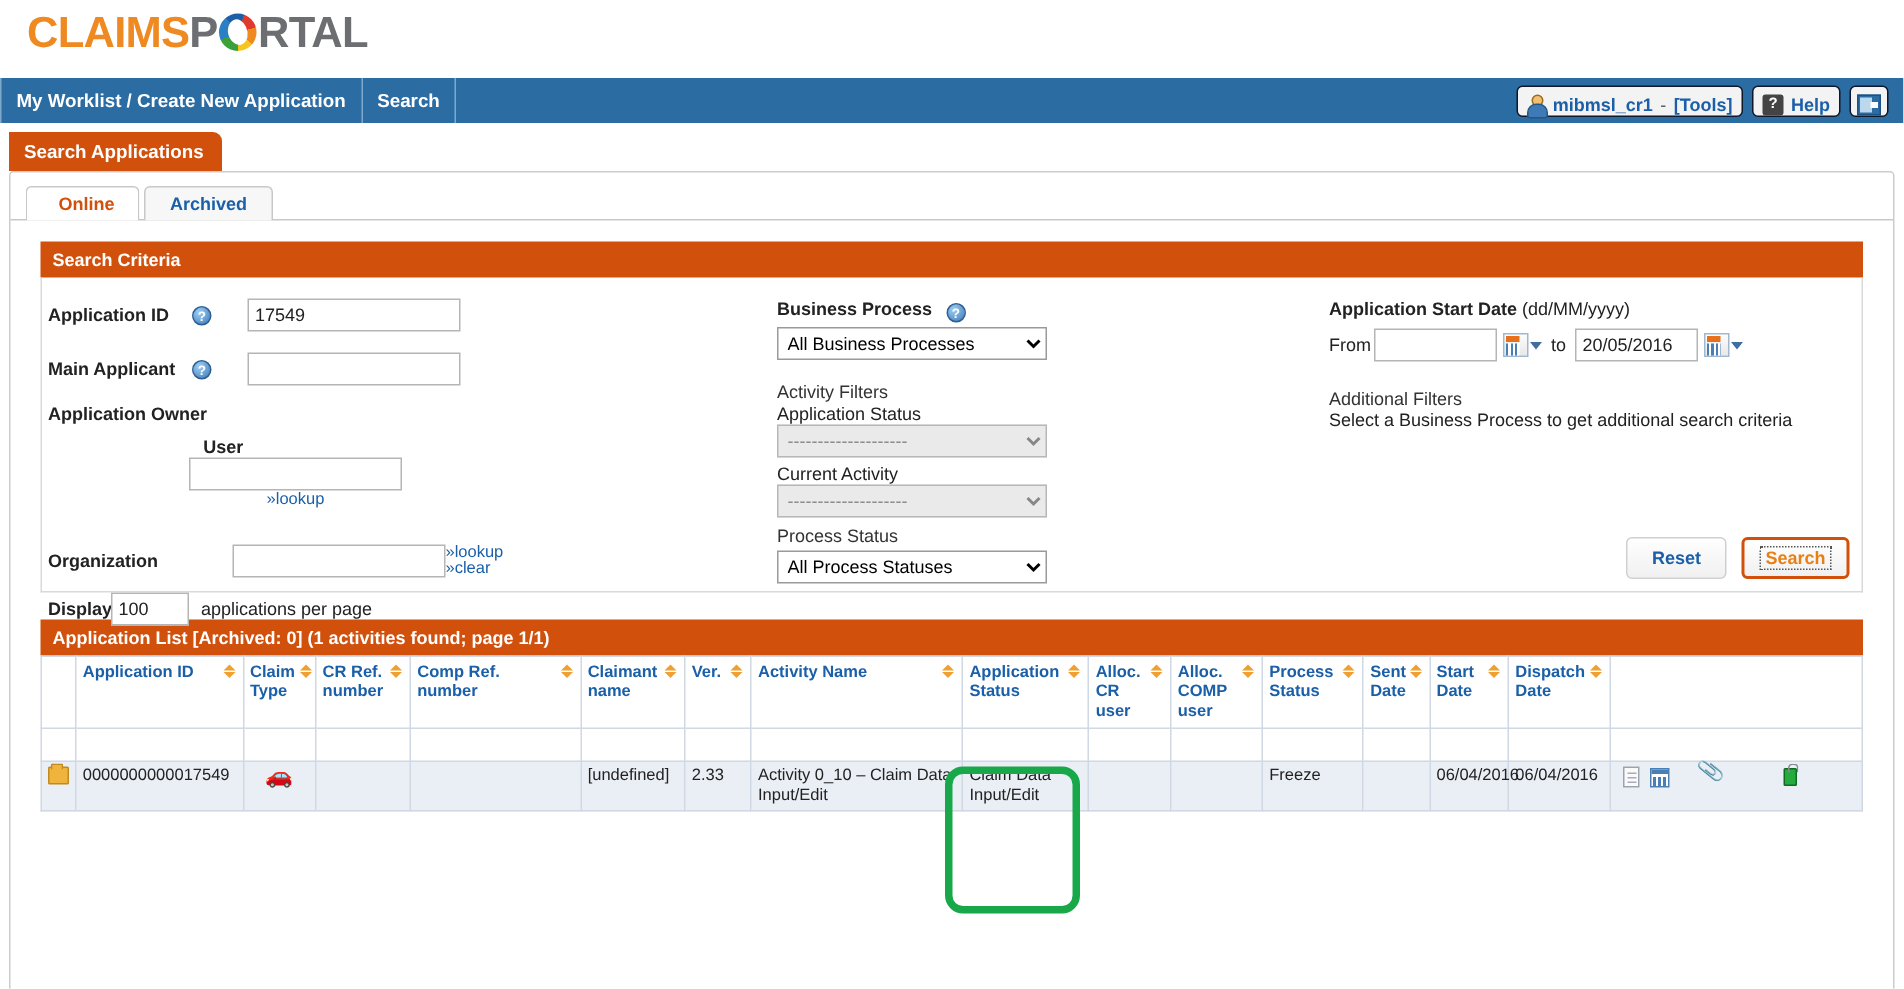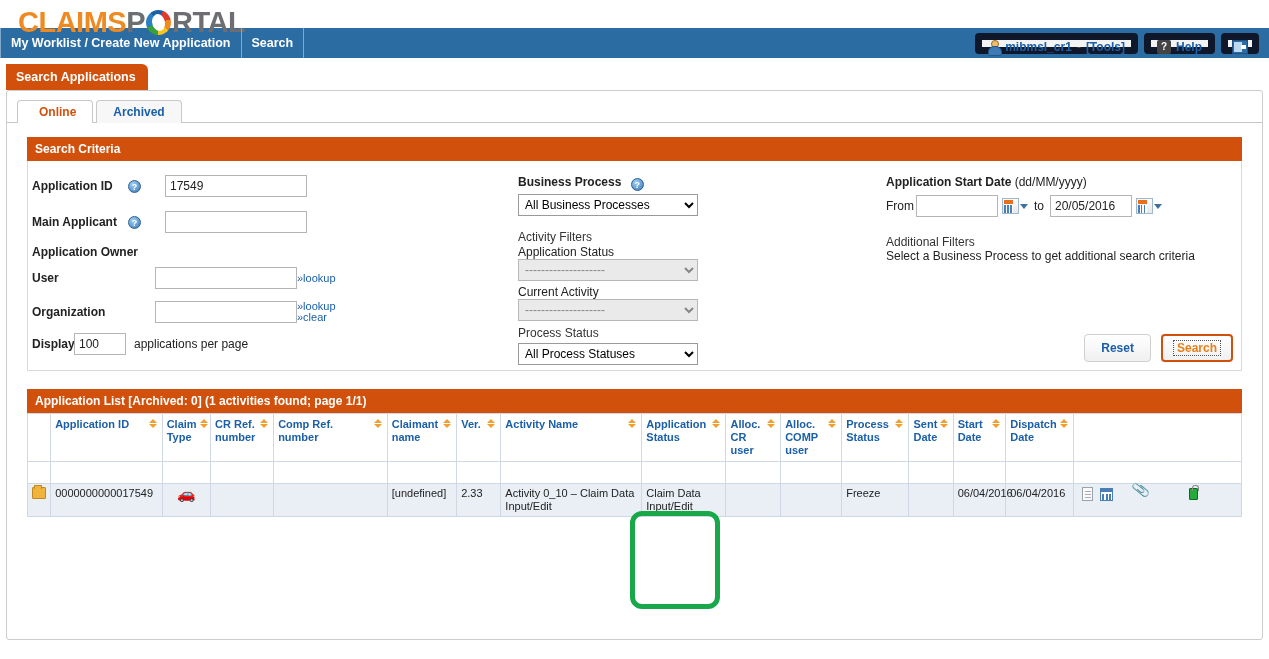--- a/index.html
+++ b/index.html
@@ -8,21 +8,21 @@
     width:1269px; height:659px;
     background:#ffffff;
     font-family:"Liberation Sans", sans-serif;
     font-size:12px;
     color:#333;
     overflow:hidden;
     position:relative;
   }
 
   
-  .logo-bar { height:28px; padding:6px 0 0 18px; }
+  .logo-bar { height:52px; padding:6px 0 0 18px; }
   .logo { font-size:29px; font-weight:bold; letter-spacing:-0.5px; line-height:32px; white-space:nowrap;}
   .logo .c1 { color:#ef8a22; }
   .logo .c2 { color:#6d6e71; }
   .spiral { display:inline-block; width:25px; height:25px; border-radius:50%;
             vertical-align:-3px; position:relative; margin:0 1px;
             background:
               conic-gradient(from 20deg,
                 #e03a2f 0deg 55deg,
                 #f08a1e 55deg 110deg,
                 #f6c51e 110deg 160deg,
@@ -37,22 +37,22 @@
                    border-radius:50%; border:1.5px solid rgba(255,255,255,0); }
 
   
   .topnav { height:30px; background:#2b6ca3; display:flex; align-items:stretch; }
   .topnav .nav-items { display:flex; align-items:stretch; }
   .nav-item { color:#fff; font-weight:bold; font-size:12.5px; display:flex; align-items:center;
               padding:0 10px; border-right:1px solid #7fa9cb; cursor:pointer; }
   .nav-item:first-child { border-left:1px solid #7fa9cb; }
   .topnav .spacer { flex:1; }
   .topnav .right { display:flex; align-items:center; padding-right:10px; gap:6px; }
-  .pill { background:#f3f3f3; border:7px solid #0f172a; border-radius:4px; height:21px;
-          display:flex; align-items:flex-start; padding:0 6px; gap:5px; font-size:12px; cursor:pointer;}
+  .pill { background:#f3f3f3; border:1px solid #0f172a; border-radius:4px; height:21px;
+          display:flex; align-items:flex-end; padding:0 6px; gap:5px; font-size:12px; cursor:pointer;}
   .pill .user-name { color:#1a5fa8; font-weight:bold; }
   .pill .dash { color:#555; }
   .pill .tools { color:#1a5fa8; font-weight:bold; }
   .pill .help-lbl { color:#1a5fa8; font-weight:bold; }
   .ico-user { width:12px; height:14px; position:relative; display:inline-block; }
   .ico-user:before { content:""; position:absolute; left:3px; top:0; width:6px; height:6px;
                      border-radius:50%; background:#f0c070; border:1px solid #9a6b20;}
   .ico-user:after  { content:""; position:absolute; left:0; top:6px; width:12px; height:8px;
                      border-radius:6px 6px 2px 2px; background:#3e7ab5; border:1px solid #245785;}
   .ico-help { width:14px; height:14px; background:#444; color:#fff; font-weight:bold; font-size:10px;
@@ -218,21 +218,21 @@
         <div class="row-line" style="margin-bottom:12px;">
           <label class="lbl" style="width:96px;">Main Applicant</label>
           <span class="helpdot">?</span>
           <input class="txt" style="width: 142px; margin-left: 24px;" value="">
         </div>
 
         <div style="margin-bottom:8px;">
           <label class="lbl">Application Owner</label>
         </div>
 
-        <div class="row-line" style="margin-bottom:12px;">
+        <div class="row-line" style="margin-bottom:24px;flex-direction:column;">
           <label class="lbl" style="width:123px;">User</label>
           <input class="txt" style="width: 142px;" value="">
           <a class="lnk">»lookup</a>
         </div>
 
         <div class="row-line" style="margin-bottom:10px;">
           <label class="lbl" style="width:123px;">Organization</label>
           <input class="txt" style="width: 142px;" value="">
           <span style="display:inline-block; line-height:11px; margin-left:0;">
             <a class="lnk" style="display:block;">»lookup</a>

